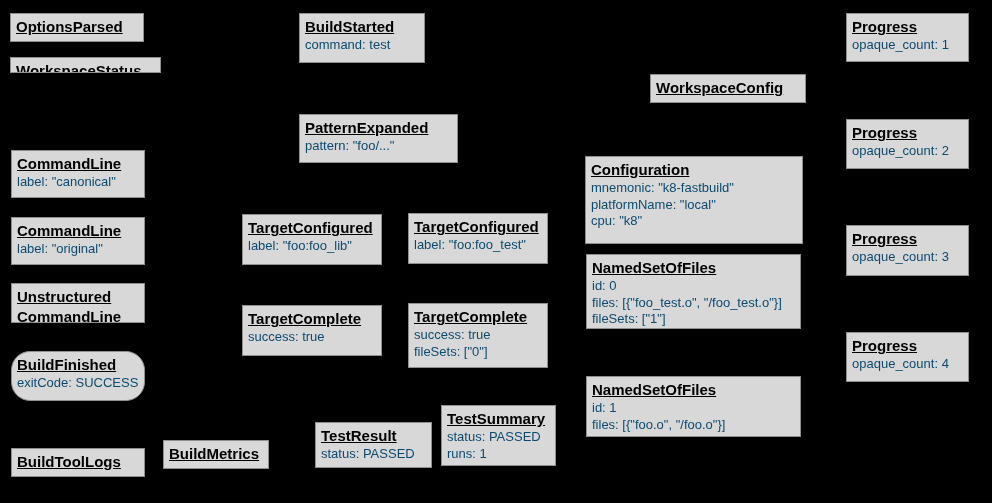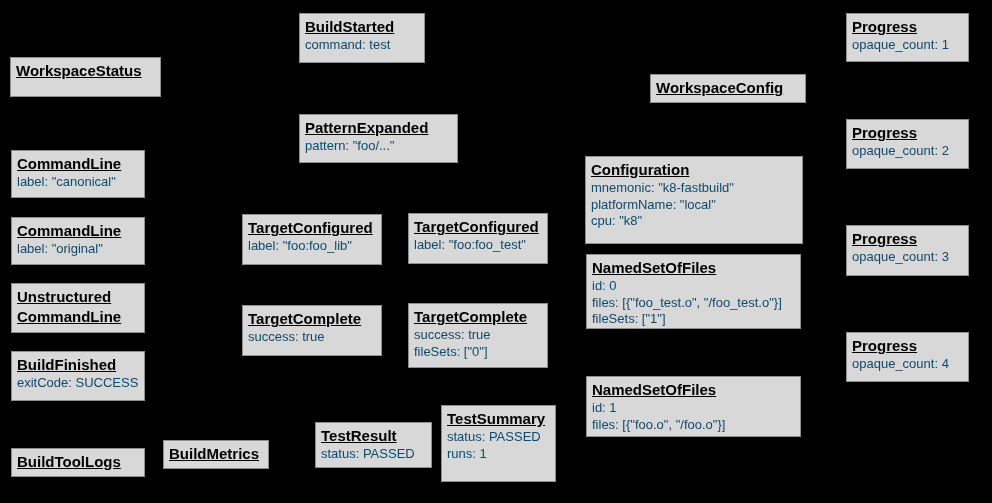--- a/index.html
+++ b/index.html
@@ -35,36 +35,39 @@
     font-size: 13px;
     color: #0c4a6e;
     line-height: 16.5px;
     white-space: nowrap;
   }
 </style>
 </head>
 <body>
 
 <div class="canvas" style="background: rgb(0, 0, 0);">
-    <div class="node" style="left: 10px; top: 57px; width: 151px; height: 40px; background: rgb(216, 216, 216); border-color: rgb(143, 143, 143);">
+    <div class="node" style="left: 10px; top: 13px; width: 134px; height: 29px; background: rgb(216, 216, 216); border-color: rgb(143, 143, 143);">
+      <div class="title">OptionsParsed</div>
+    </div>
+    <div class="node" style="left: 10px; top: 57px; width: 151px; height: 16px; background: rgb(216, 216, 216); border-color: rgb(143, 143, 143);">
       <div class="title">WorkspaceStatus</div>
     </div>
     <div class="node" style="left: 11px; top: 150px; width: 134px; height: 48px; background: rgb(216, 216, 216); border-color: rgb(143, 143, 143);">
       <div class="title">CommandLine</div>
       <div class="field">label: "canonical"</div>
     </div>
     <div class="node" style="left: 11px; top: 217px; width: 134px; height: 48px; background: rgb(216, 216, 216); border-color: rgb(143, 143, 143);">
       <div class="title">CommandLine</div>
       <div class="field">label: "original"</div>
     </div>
-    <div class="node" style="left: 11px; top: 283px; width: 134px; height: 50px; background: rgb(216, 216, 216); border-color: rgb(143, 143, 143);">
+    <div class="node" style="left: 11px; top: 283px; width: 134px; height: 40px; background: rgb(216, 216, 216); border-color: rgb(143, 143, 143);">
       <div class="title">Unstructured</div>
       <div class="title">CommandLine</div>
     </div>
-    <div class="node" style="left: 11px; top: 351px; width: 134px; height: 50px; background: rgb(216, 216, 216); border-color: rgb(143, 143, 143);">
+    <div class="node" style="left: 11px; top: 351px; width: 134px; height: 50px; background: rgb(216, 216, 216); border-color: rgb(143, 143, 143); border-radius: 19px;">
       <div class="title">BuildFinished</div>
       <div class="field">exitCode: SUCCESS</div>
     </div>
     <div class="node" style="left: 11px; top: 448px; width: 134px; height: 29px; background: rgb(216, 216, 216); border-color: rgb(143, 143, 143);">
       <div class="title">BuildToolLogs</div>
     </div>
     <div class="node" style="left: 163px; top: 440px; width: 106px; height: 29px; background: rgb(216, 216, 216); border-color: rgb(143, 143, 143);">
       <div class="title">BuildMetrics</div>
     </div>
     <div class="node" style="left: 299px; top: 13px; width: 126px; height: 50px; background: rgb(216, 216, 216); border-color: rgb(143, 143, 143);">
@@ -89,21 +92,21 @@
     </div>
     <div class="node" style="left: 408px; top: 303px; width: 140px; height: 65px; background: rgb(216, 216, 216); border-color: rgb(143, 143, 143);">
       <div class="title">TargetComplete</div>
       <div class="field">success: true</div>
       <div class="field">fileSets: ["0"]</div>
     </div>
     <div class="node" style="left: 315px; top: 422px; width: 117px; height: 46px; background: rgb(216, 216, 216); border-color: rgb(143, 143, 143);">
       <div class="title">TestResult</div>
       <div class="field">status: PASSED</div>
     </div>
-    <div class="node" style="left: 441px; top: 405px; width: 115px; height: 77px; background: rgb(216, 216, 216); border-color: rgb(143, 143, 143);">
+    <div class="node" style="left: 441px; top: 405px; width: 115px; height: 61px; background: rgb(216, 216, 216); border-color: rgb(143, 143, 143);">
       <div class="title">TestSummary</div>
       <div class="field">status: PASSED</div>
       <div class="field">runs: 1</div>
     </div>
     <div class="node" style="left: 650px; top: 74px; width: 156px; height: 29px; background: rgb(216, 216, 216); border-color: rgb(143, 143, 143);">
       <div class="title">WorkspaceConfig</div>
     </div>
     <div class="node" style="left: 585px; top: 156px; width: 218px; height: 88px; background: rgb(216, 216, 216); border-color: rgb(143, 143, 143);">
       <div class="title">Configuration</div>
       <div class="field">mnemonic: "k8-fastbuild"</div>

